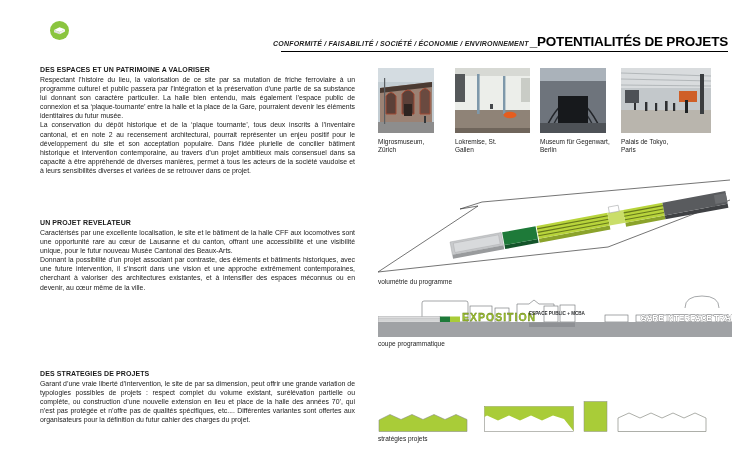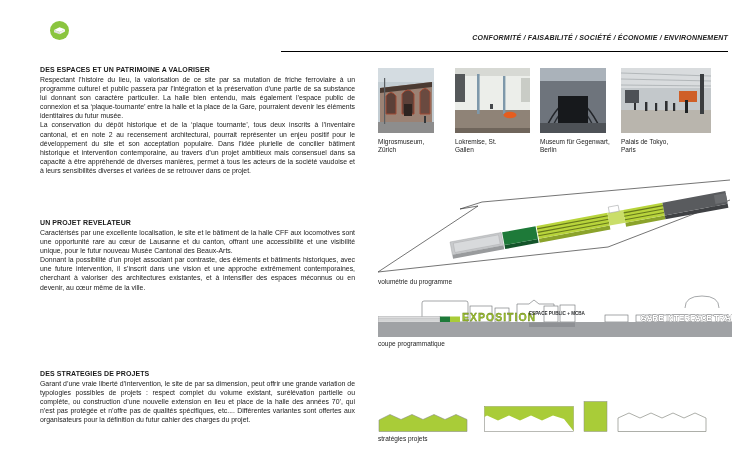--- a/index.html
+++ b/index.html
@@ -47,20 +47,21 @@
     <circle cx="9.5" cy="9.5" r="9.5" fill="#8bc53f"></circle>
     <g>
       <polygon points="4,9 9.5,6.3 15,8.3 9.8,11" fill="#ffffff"></polygon>
       <polygon points="4,9 9.8,11 9.8,13.2 4,11.2" fill="#e2e2e2"></polygon>
       <polygon points="9.8,11 15,8.3 15,10.4 9.8,13.2" fill="#f3f3f3"></polygon>
     </g>
   </svg>
 
   <div id="header">
     <span class="cats">CONFORMITÉ / FAISABILITÉ / SOCIÉTÉ / ÉCONOMIE / ENVIRONNEMENT</span>
+    <span class="title">_POTENTIALITÉS DE PROJETS</span>
   </div>
   <div id="header-rule"></div>
 
   <div class="section" id="section-1">
     <h3>DES ESPACES ET UN PATRIMOINE A VALORISER</h3>
     <p>Respectant l’histoire du lieu, la valorisation de ce site par sa mutation de friche ferroviaire à un programme culturel et public passera par l’intégration et la préservation d’une partie de sa substance lui donnant son caractère particulier. La halle bien entendu, mais également l’espace public de connexion et sa ‘plaque-tournante’ entre la halle et la place de la Gare, pourraient devenir les éléments identitaires du futur musée.</p>
     <p>La conservation du dépôt historique et de la ‘plaque tournante’, tous deux inscrits à l’inventaire cantonal, et en note 2 au recensement architectural, pourrait représenter un enjeu positif pour le développement du site et son acceptation populaire. Dans l’idée plurielle de concilier bâtiment historique et intervention contemporaine, au travers d’un projet ambitieux mais consensuel dans sa capacité à être appréhendé de diverses manières, permet à tous les acteurs de la société vaudoise et à leurs sensibilités diverses et variées de se retrouver dans ce projet.</p>
   </div>
   <div class="section" id="section-2">
     <h3>UN PROJET REVELATEUR</h3>

